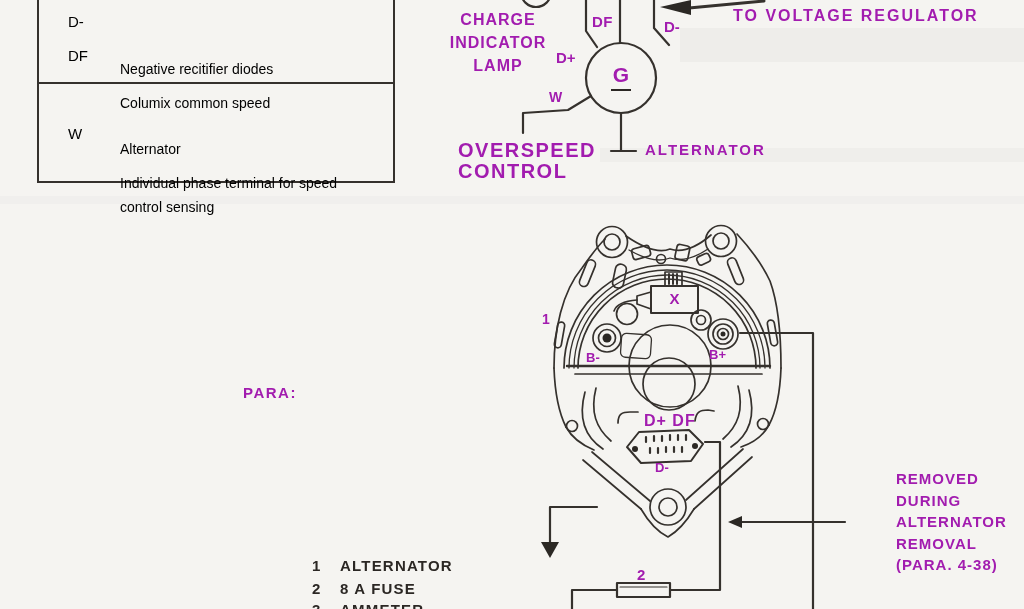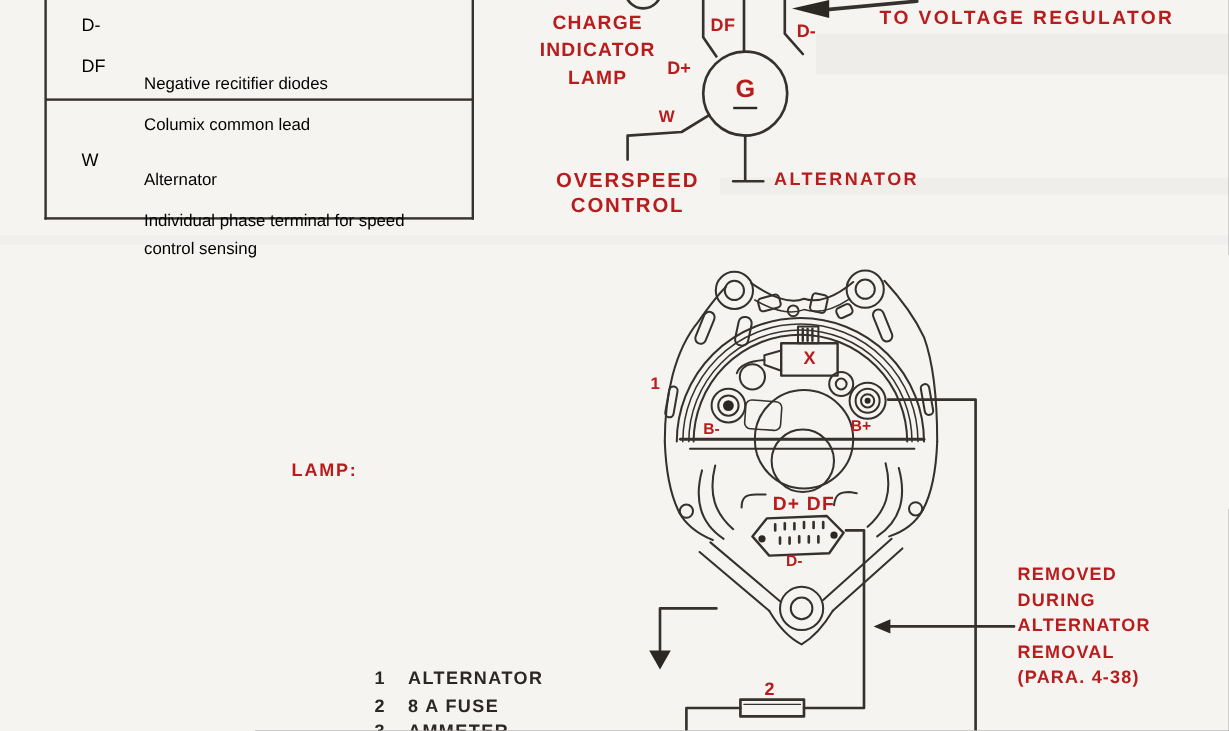--- a/index.html
+++ b/index.html
@@ -8,54 +8,54 @@
     background:#f5f4f1;
     font-family:"Liberation Sans",sans-serif;
   }
   .stage *{box-sizing:border-box;}
   svg.linework{position:absolute;left:0;top:0;}
   svg.linework path,svg.linework circle,svg.linework rect,svg.linework polyline{
     stroke:#35312d;fill:none;stroke-linecap:round;stroke-linejoin:round;
   }
   svg.linework .fill{fill:#2b2824;stroke:none;}
   .lbl{
-    position:absolute;font-weight:bold;color:#b91c1c;
+    position:absolute;font-weight:bold;color:#a21caf;
     white-space:pre-line;line-height:1.25;
   }
   .scanband{position:absolute;pointer-events:none;}
   
   .legend{
     position:absolute;left:37px;top:-6px;width:358px;height:189px;
     border:2.5px solid #35312d;border-top:none;
   }
   .legend-divider{position:absolute;left:-1px;right:-1px;top:88px;border-top:2.5px solid #35312d;}
   .legend .sym{position:absolute;left:29px;font-size:15px;}
   .legend .desc{position:absolute;left:81px;font-size:14px;margin-top:48px;}
   
   .lbl-charge{left:436px;top:8px;width:124px;text-align:center;font-size:16px;letter-spacing:1px;line-height:23px;}
   .lbl-tovr{left:733px;top:6px;font-size:16px;letter-spacing:2px;}
   .lbl-df-top{left:592px;top:13px;font-size:15px;letter-spacing:.5px;}
   .lbl-dminus-top{left:664px;top:18px;font-size:15px;}
   .lbl-dplus{left:556px;top:49px;font-size:15px;}
   .lbl-g{left:606px;top:62px;width:30px;text-align:center;font-size:21px;}
   .lbl-g span{display:inline-block;border-bottom:2.5px solid #2b2724;padding:0 2px 1px 2px;}
   .lbl-w{left:549px;top:89px;font-size:14px;}
-  .lbl-overspeed{left:458px;top:140px;width:130px;text-align:center;font-size:17px;letter-spacing:1.5px;line-height:21px;}
+  .lbl-overspeed{left:458px;top:140px;width:130px;text-align:left;font-size:20px;letter-spacing:1.5px;line-height:21px;}
   .lbl-alt-top{left:645px;top:141px;font-size:15px;letter-spacing:2px;}
   
   .lbl-note-prefix{left:243px;top:384px;font-size:15px;letter-spacing:1.5px;}
   .lbl-note-body{left:318px;top:384px;font-size:15px;letter-spacing:1.5px;line-height:22px;}
   
   .lbl-ref1{left:542px;top:311px;font-size:14px;}
   .lbl-x{left:652px;top:290px;width:45px;text-align:center;font-size:15px;}
   .lbl-bminus{left:586px;top:350px;font-size:13px;}
   .lbl-bplus{left:709px;top:347px;font-size:13px;}
   .lbl-dplusdf{left:644px;top:411px;font-size:16px;letter-spacing:1px;}
   .lbl-dminus-bot{left:655px;top:460px;font-size:13px;}
-  .lbl-callout{left:848px;top:468px;font-size:15px;letter-spacing:1px;line-height:21.5px;}
+  .lbl-callout{left:896px;top:468px;font-size:15px;letter-spacing:1px;line-height:21.5px;}
   .lbl-ref2{left:637px;top:566px;font-size:15px;}
   
   .parts-row{position:absolute;left:312px;font-size:15px;letter-spacing:1.2px;font-weight:bold;color:#2b2724;}
   .parts-row .num{position:absolute;left:0;top:0;}
   .parts-row .nm{position:absolute;left:28px;top:0;white-space:nowrap;}
   .parts-row{width:220px;height:18px;}
   .row-0{top:557px;}
   .row-1{top:580px;}
   .row-2{top:601px;}
 </style>
@@ -173,40 +173,40 @@
       <path d="M845,522 L741,522"></path>
       <polygon class="fill" points="728,522 742,516 742,528"></polygon>
     </g>
   </svg>
 
   <div class="legend">
     <div class="legend-divider"></div>
     <span class="sym" style="top:19px;">D-</span>
     <span class="desc" style="top:19px;">Negative recitifier diodes</span>
     <span class="sym" style="top:53px;">DF</span>
-    <span class="desc" style="top:53px;">Columix common lead</span>
+    <span class="desc" style="top:53px;">Columix common speed</span>
     <span class="desc" style="top:99px;">Alternator</span>
     <span class="sym" style="top:131px;">W</span>
     <span class="desc" style="top:129px;width:236px;line-height:24px;">Individual phase terminal for speed control sensing</span>
   </div>
 
   <div class="lbl lbl-charge">CHARGE
 INDICATOR
 LAMP</div>
   <div class="lbl lbl-tovr">TO VOLTAGE REGULATOR</div>
   <div class="lbl lbl-df-top">DF</div>
   <div class="lbl lbl-dminus-top">D-</div>
   <div class="lbl lbl-dplus">D+</div>
   <div class="lbl lbl-g"><span>G</span></div>
   <div class="lbl lbl-w">W</div>
   <div class="lbl lbl-overspeed">OVERSPEED
 CONTROL</div>
   <div class="lbl lbl-alt-top">ALTERNATOR</div>
 
-  <div class="lbl lbl-note-prefix">LAMP:</div>
+  <div class="lbl lbl-note-prefix">PARA:</div>
 
   <div class="lbl lbl-ref1">1</div>
   <div class="lbl lbl-x">X</div>
   <div class="lbl lbl-bminus">B-</div>
   <div class="lbl lbl-bplus">B+</div>
   <div class="lbl lbl-dplusdf">D+ DF</div>
   <div class="lbl lbl-dminus-bot">D-</div>
   <div class="lbl lbl-ref2">2</div>
 
   <div class="lbl lbl-callout">REMOVED

